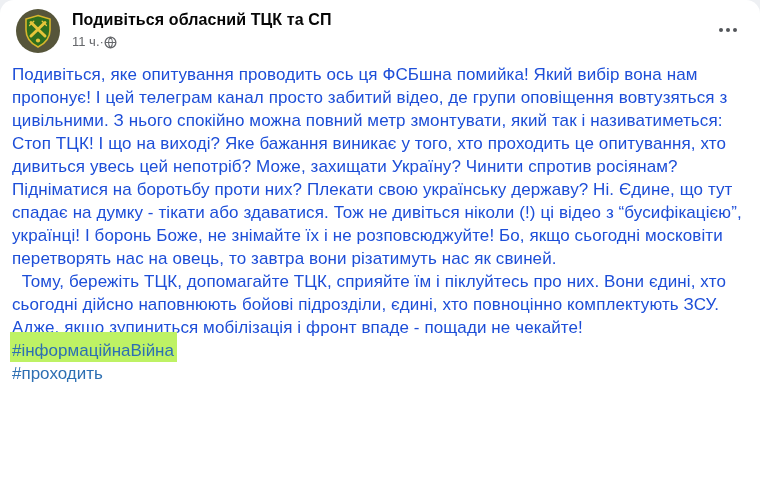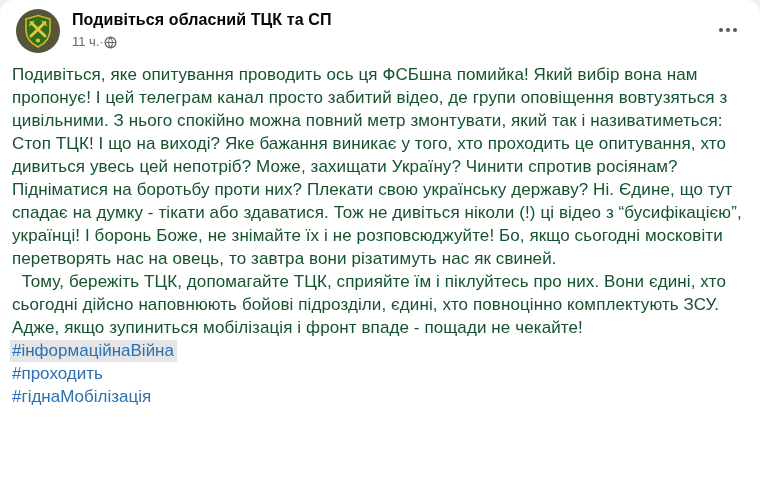--- a/index.html
+++ b/index.html
@@ -71,41 +71,41 @@
     height: 4px;
     border-radius: 50%;
     background: #53565a;
     display: block;
   }
   
   .post-body {
     padding: 1px 18px 0 12px;
     font-size: 17px;
     line-height: 23px;
-    color: #14532d;
+    color: #1d4ed8;
     white-space: pre-wrap;
     letter-spacing: 0.1px;
   }
   .hashtags {
     padding: 0 18px 0 12px;
     font-size: 17px;
     line-height: 23px;
   }
   .hashtag {
     display: block;
     color: #2d6fb3;
     text-decoration: none;
     cursor: pointer;
     white-space: nowrap;
     overflow: visible;
   }
   .hashtag span { display: inline; }
   .hashtag.highlighted span {
-    background: #e5e5e5;
-    padding: 1px 3px 2px 2px;
+    background: #bef264;
+    padding: 9px 3px 2px 2px;
     margin-left: -2px;
   }
 </style>
 </head>
 <body>
 
 <div class="card">
 
   <div class="header">
 
@@ -150,18 +150,15 @@
   <div class="post-body">Подивіться, яке опитування проводить ось ця ФСБшна помийка! Який вибір вона нам пропонує! І цей телеграм канал просто забитий відео, де групи оповіщення вовтузяться з цивільними. З нього спокійно можна повний метр змонтувати, який так і називатиметься: Стоп ТЦК! І що на виході? Яке бажання виникає у того, хто проходить це опитування, хто дивиться увесь цей непотріб? Може, захищати Україну? Чинити спротив росіянам? Підніматися на боротьбу проти них? Плекати свою українську державу? Ні. Єдине, що тут спадає на думку - тікати або здаватися. Тож не дивіться ніколи (!) ці відео з “бусифікацією”, українці! І боронь Боже, не знімайте їх і не розповсюджуйте! Бо, якщо сьогодні московіти перетворять нас на овець, то завтра вони різатимуть нас як свиней.
   Тому, бережіть ТЦК, допомагайте ТЦК, сприяйте їм і піклуйтесь про них. Вони єдині, хто сьогодні дійсно наповнюють бойові підрозділи, єдині, хто повноцінно комплектують ЗСУ. Адже, якщо зупиниться мобілізація і фронт впаде - пощади не чекайте!</div>
 
   <div class="hashtags">
     <a class="hashtag highlighted">
       <span>#інформаційнаВійна</span>
     </a>
     <a class="hashtag">
       <span>#проходить</span>
     </a>
-    <a class="hashtag">
-      <span>#гіднаМобілізація</span>
-    </a>
   </div>
 
 </div>
 
 </body></html>

